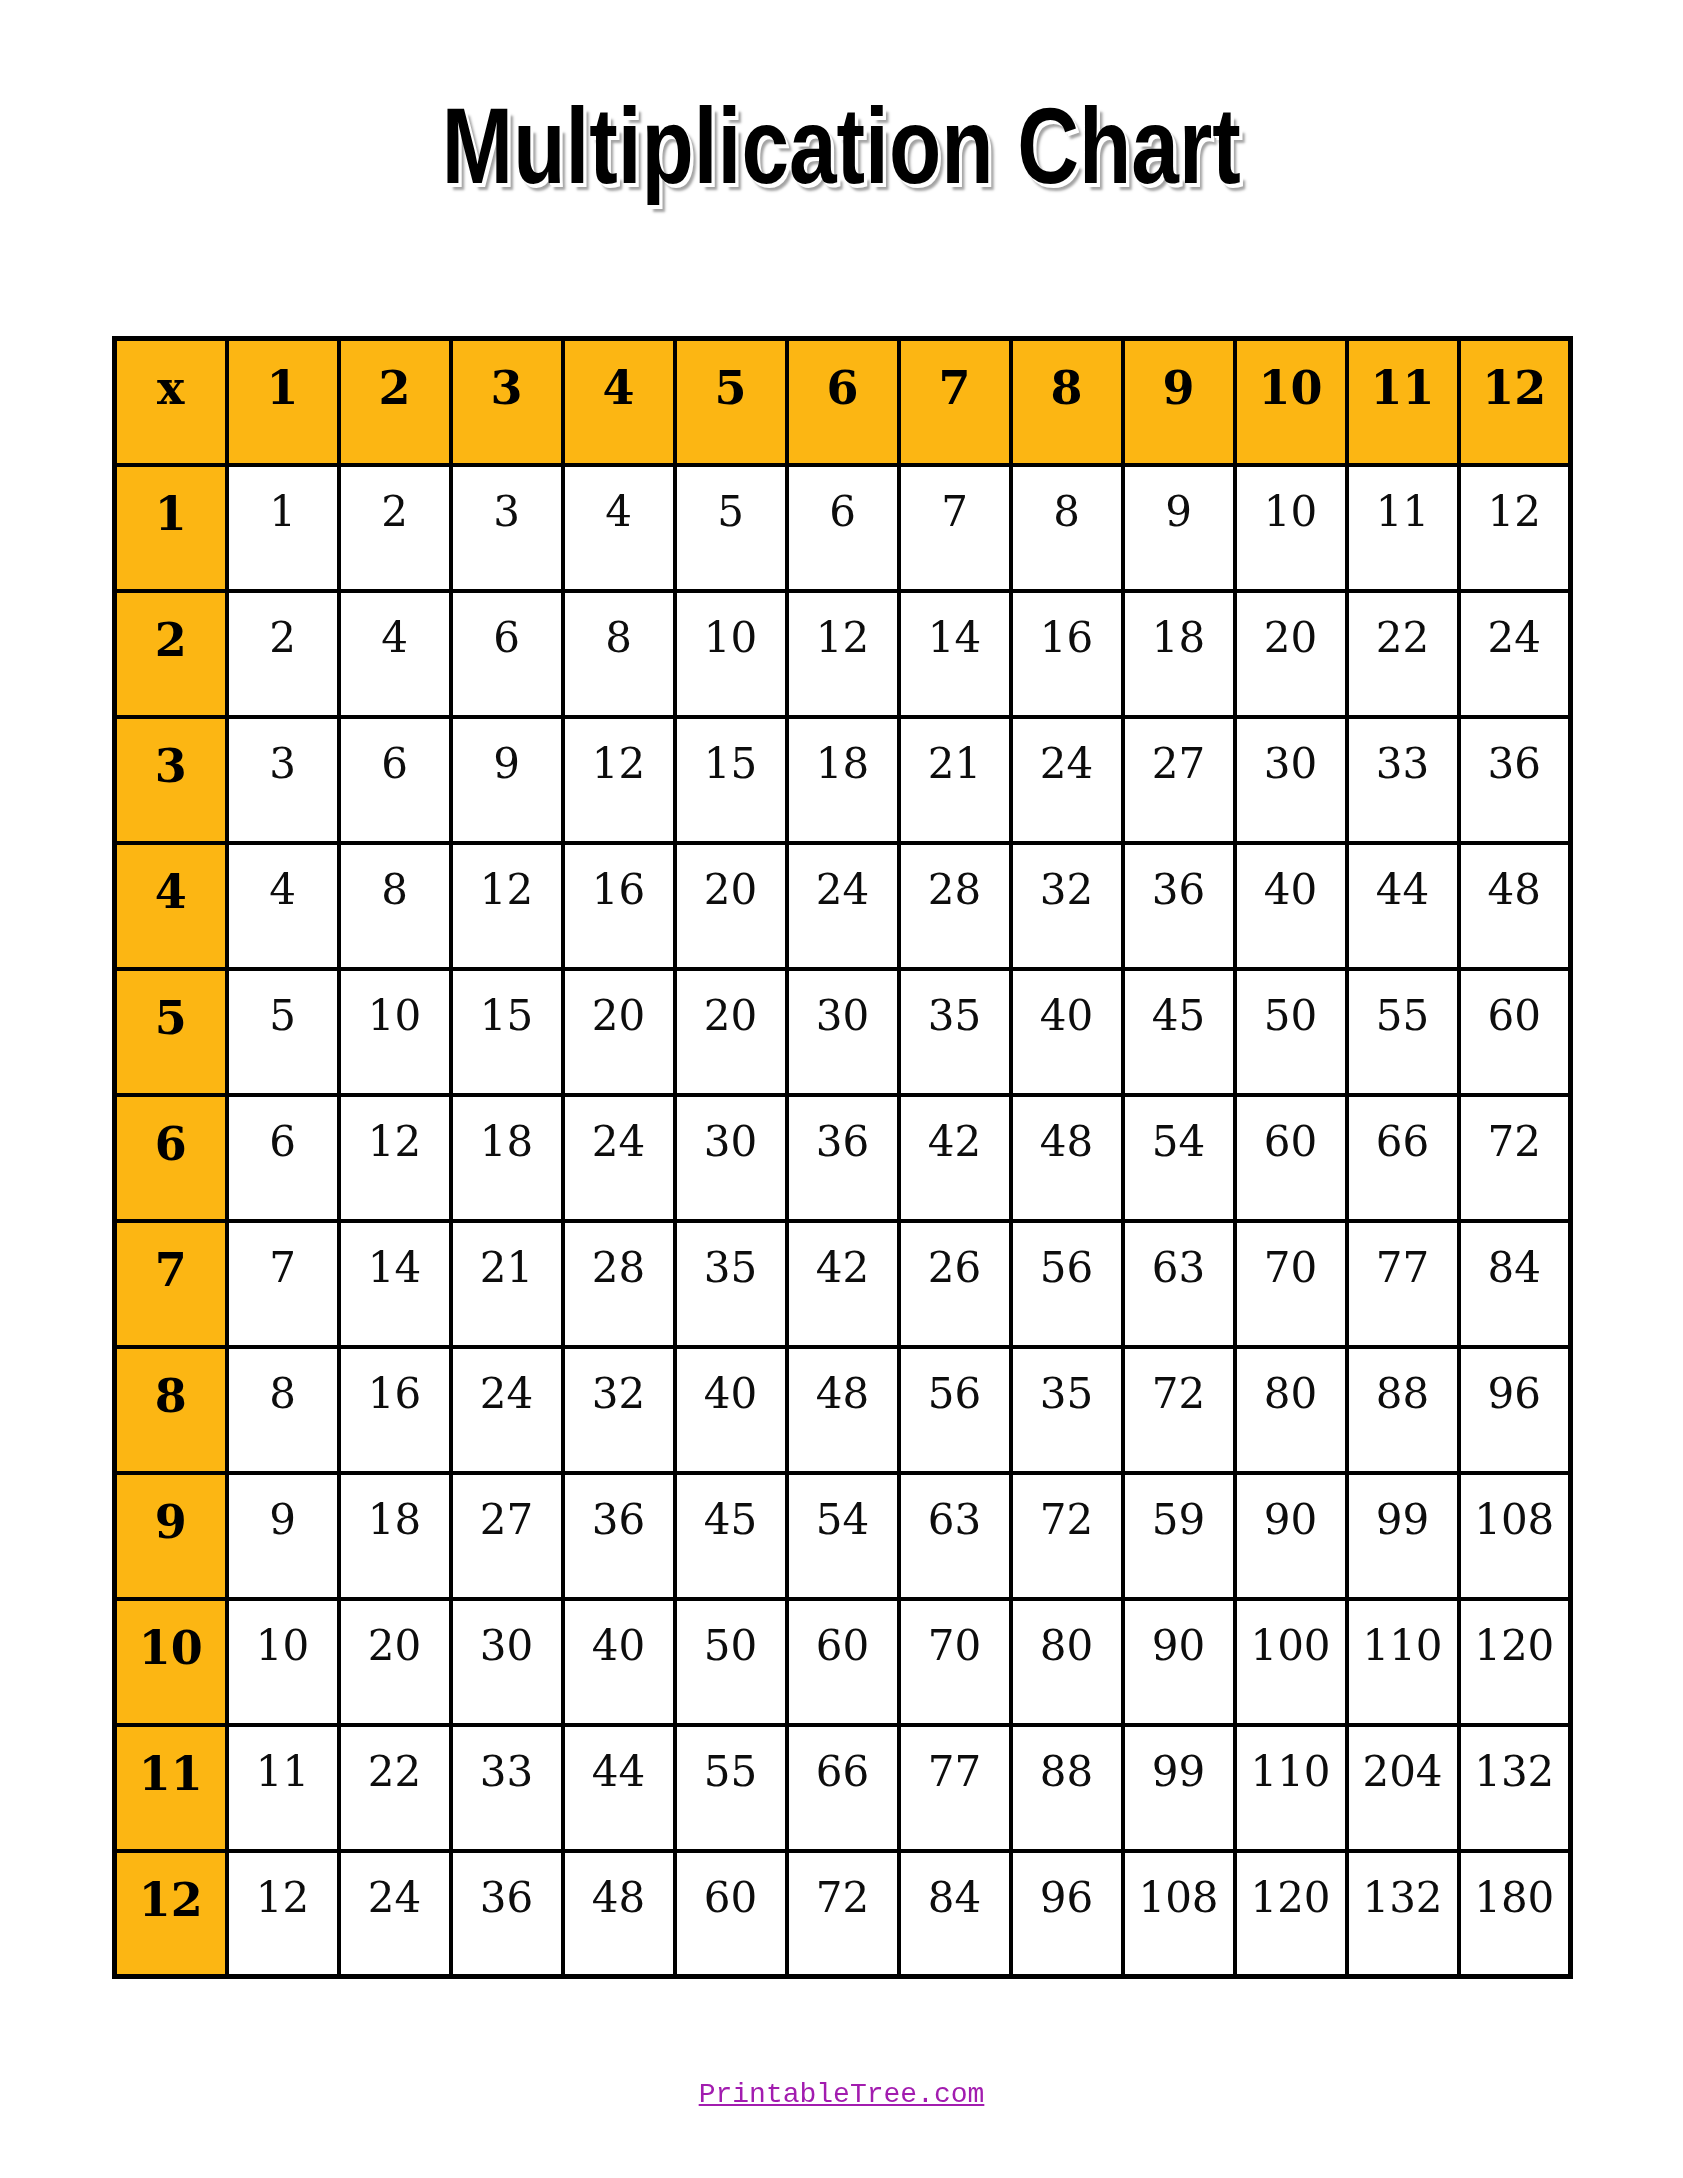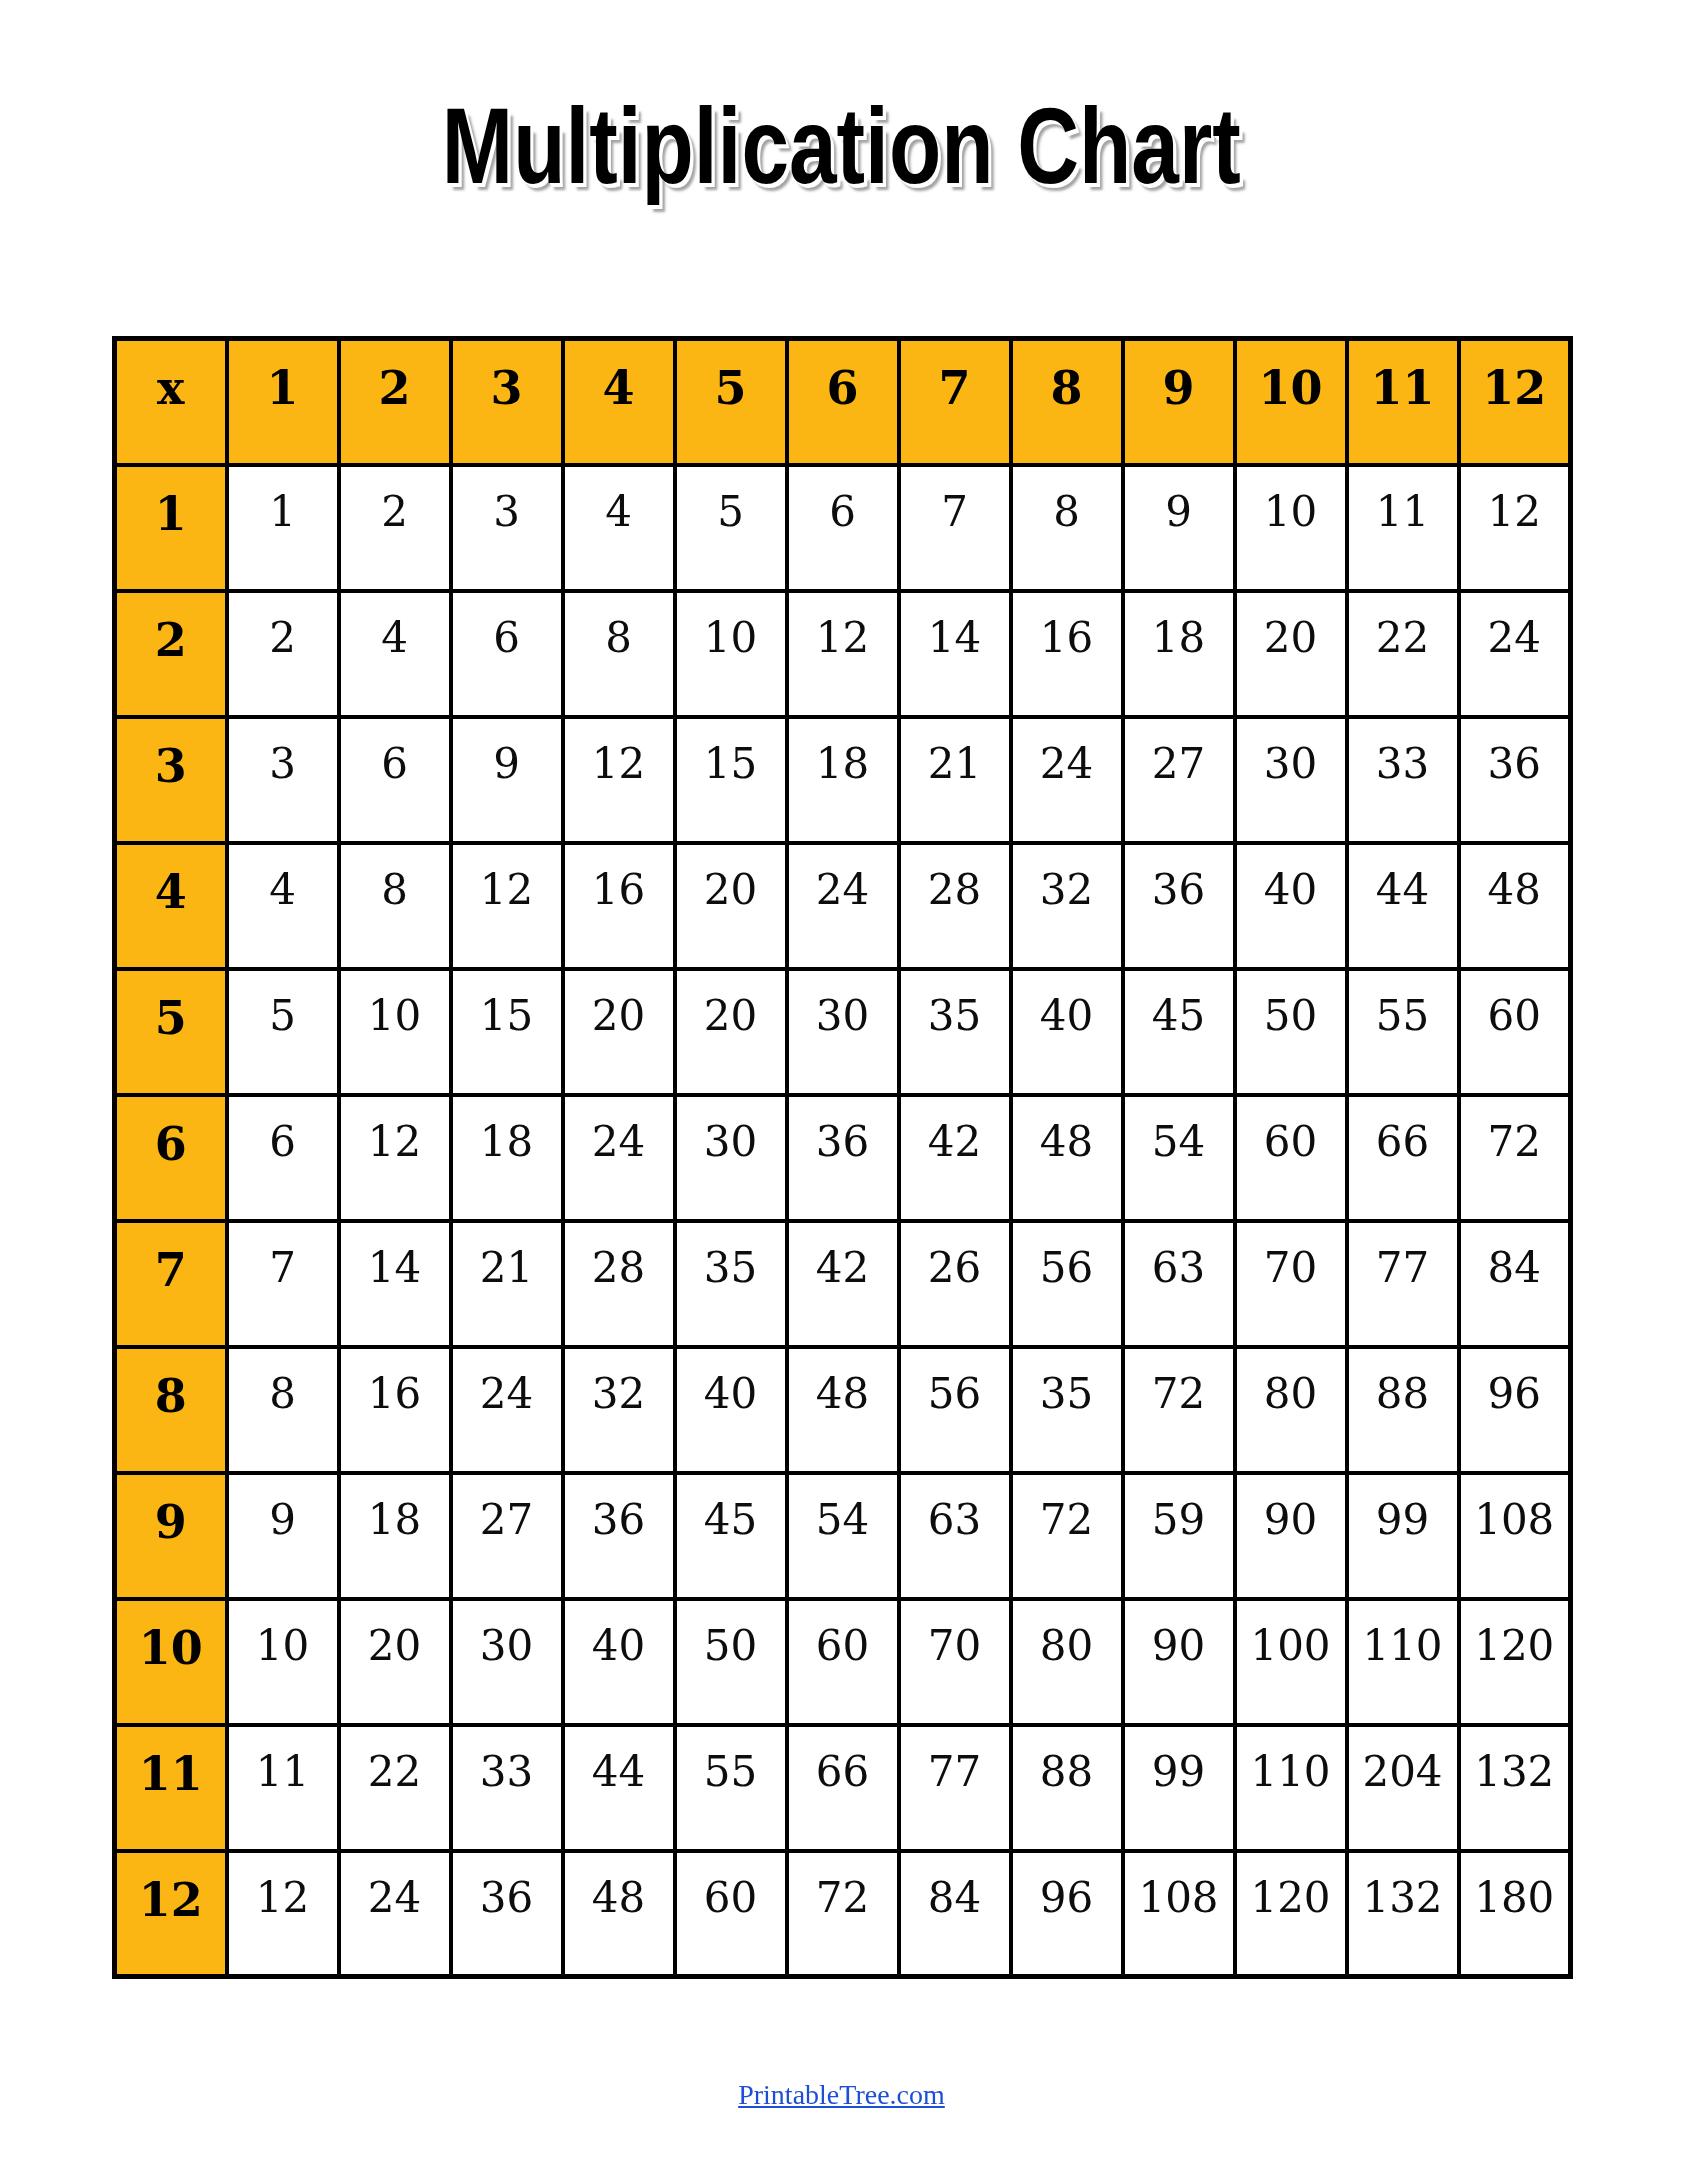--- a/index.html
+++ b/index.html
@@ -72,23 +72,23 @@
     color: #0d0d0d;
   }
   .footer-wrap {
     position: absolute;
     top: 2079px;
     left: 0;
     width: 1683px;
     text-align: center;
   }
   .footer-link {
-    font-family: Liberation Serif, serif;
+    font-family: Liberation Mono, monospace;
     font-size: 28px;
-    color: #1d4ed8;
+    color: #a21caf;
     text-decoration: underline;
     cursor: pointer;
   }
 </style>
 </head>
 <body>
 
 <h1 class="title-wrap">
   <span class="title-text">Multiplication Chart</span>
 </h1>

